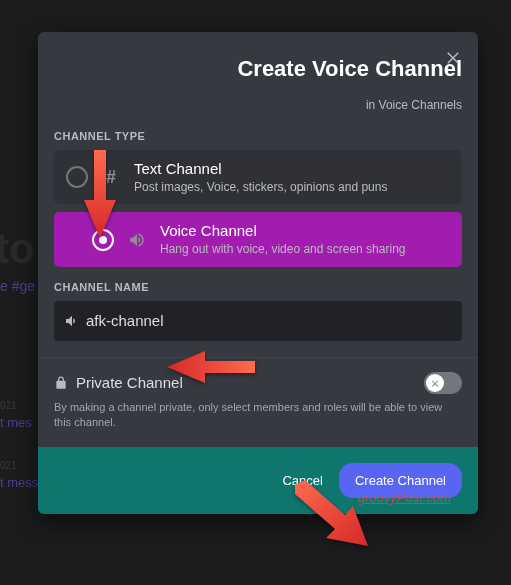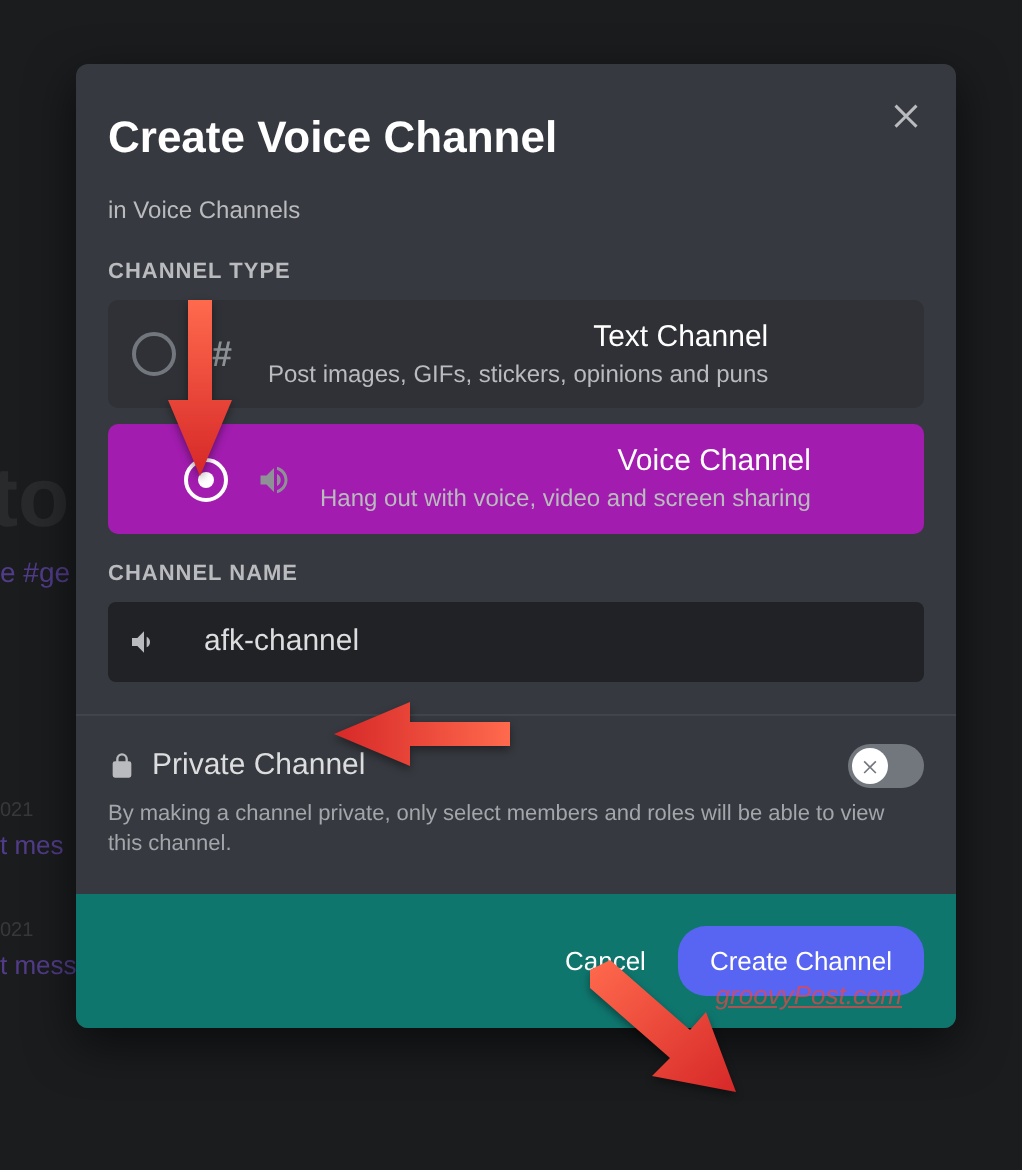--- a/index.html
+++ b/index.html
@@ -2,35 +2,35 @@
 <html><head>
 <meta charset="utf-8">
 <style>
   html,body{margin:0;padding:0;width:511px;height:585px;background:#202225;font-family:"Helvetica Neue",Helvetica,Arial,sans-serif;overflow:hidden;color:#dcddde;}
   .bg{position:absolute;inset:0;background:#1a1c1e;}
   .bg .faint{position:absolute;left:-40px;color:#fff;opacity:.06;font-weight:700;}
   .bg .faint.big{font-size:42px;top:225px;}
   .bg .line{position:absolute;color:#8b5cf6;font-size:13px;left:0;opacity:.5}
   .modal{position:absolute;left:38px;top:32px;width:440px;background:#36393f;border-radius:6px;box-shadow:0 8px 24px rgba(0,0,0,.6);}
   .close{position:absolute;right:12px;top:12px;width:26px;height:26px;display:flex;align-items:center;justify-content:center;color:#b9bbbe;cursor:pointer;}
-  .header{text-align:left;padding:24px 16px 8px 16px;}
+  .header{text-align:right;padding:24px 16px 8px 16px;}
   .header h1{margin:0;color:#fff;font-size:22px;font-weight:700;}
   .header .sub{color:#b9bbbe;font-size:12px;margin-top:16px;}
   .body{padding:10px 16px 16px 16px;}
   .section-label{color:#b9bbbe;font-size:11px;font-weight:700;letter-spacing:.5px;text-transform:uppercase;margin-bottom:8px;}
   .opt{background:#2f3136;border-radius:5px;padding:10px 12px;display:flex;align-items:center;gap:12px;margin-bottom:8px;cursor:pointer;}
   .opt.selected{background:#a21caf;padding-left:38px;}
   .radio{width:18px;height:18px;border:2px solid #72767d;border-radius:50%;flex:none;display:flex;align-items:center;justify-content:center;}
   .opt.selected .radio{border-color:#fff;}
   .radio .dot{width:8px;height:8px;border-radius:50%;background:#fff;display:none;}
   .opt.selected .radio .dot{display:block;}
   .opt .ico{width:22px;color:#8e9297;display:flex;align-items:center;justify-content:center;font-size:18px;font-weight:700;flex:none;}
-  .opt .txt .t{color:#fff;font-size:15px;font-weight:500;line-height:1.2;text-align:right;}
+  .opt .txt .t{color:#fff;font-size:15px;font-weight:500;line-height:1.2;}
   .opt .txt .d{color:#b9bbbe;font-size:12px;line-height:1.2;margin-top:2px;}
-  .input-wrap{background:#202225;border-radius:4px;display:flex;align-items:center;padding:0 10px;height:40px;gap:20px;margin-bottom:16px;justify-content:center;}
+  .input-wrap{background:#202225;border-radius:4px;display:flex;align-items:center;padding:0 10px;height:40px;gap:4px;margin-bottom:16px;justify-content:center;}
   .input-wrap .ii{color:#b9bbbe;display:flex;}
   .input-wrap input{flex:1;background:transparent;border:none;outline:none;color:#dcddde;font-size:15px;}
   .divider{height:1px;background:rgba(255,255,255,.06);margin:0 -16px 14px -16px;}
   .private-row{display:flex;align-items:center;gap:8px;margin-bottom:6px;}
   .private-row .lbl{color:#dcddde;font-size:15px;font-weight:500;}
   .private-row .lock{color:#b9bbbe;display:flex;}
   .toggle{margin-left:auto;width:38px;height:22px;background:#72767d;border-radius:11px;position:relative;cursor:pointer;}
   .toggle .knob{position:absolute;left:2px;top:2px;width:18px;height:18px;border-radius:50%;background:#fff;display:flex;align-items:center;justify-content:center;}
   .toggle .knob svg{width:10px;height:10px;}
   .private-desc{color:#a3a6aa;font-size:11px;line-height:1.4;}
@@ -68,21 +68,21 @@
   </div>
 
   <div class="body">
     <div class="section-label">CHANNEL TYPE</div>
 
     <div class="opt">
       <div class="radio"></div>
       <div class="ico">#</div>
       <div class="txt">
         <div class="t">Text Channel</div>
-        <div class="d">Post images, GIFs, stickers, opinions and puns</div>
+        <div class="d">Post images, Voice, stickers, opinions and puns</div>
       </div>
     </div>
 
     <div class="opt selected">
       <div class="radio">
           <div class="dot"></div>
         </div>
       <div class="ico">
         <svg width="18" height="18" viewBox="0 0 24 24">
             <path fill="currentColor" d="M3 9v6h4l5 5V4L7 9H3zm13.5 3a4.5 4.5 0 0 0-2.5-4v8a4.5 4.5 0 0 0 2.5-4zM14 3.23v2.06c2.89.86 5 3.54 5 6.71s-2.11 5.85-5 6.71v2.06c4.01-.91 7-4.49 7-8.77s-2.99-7.86-7-8.77z"></path>

